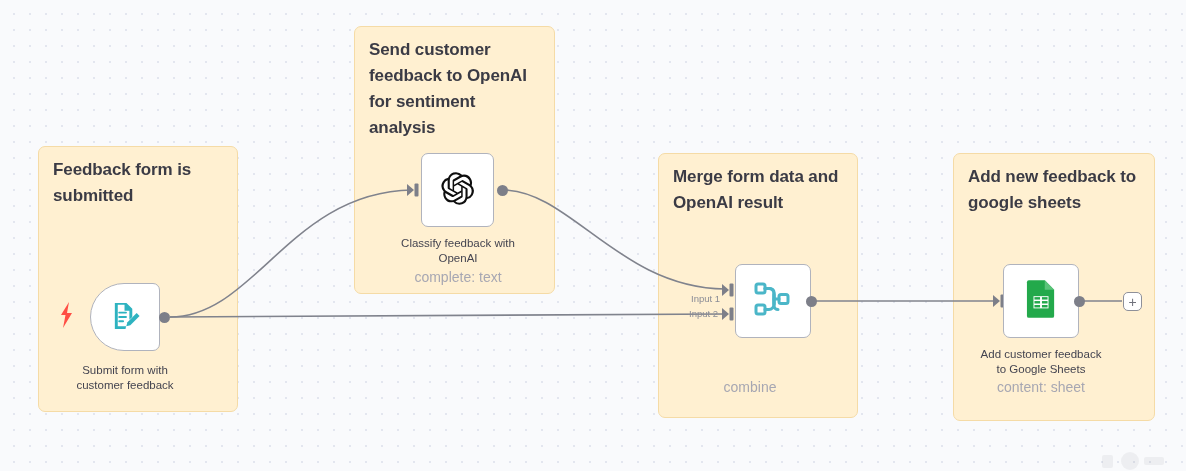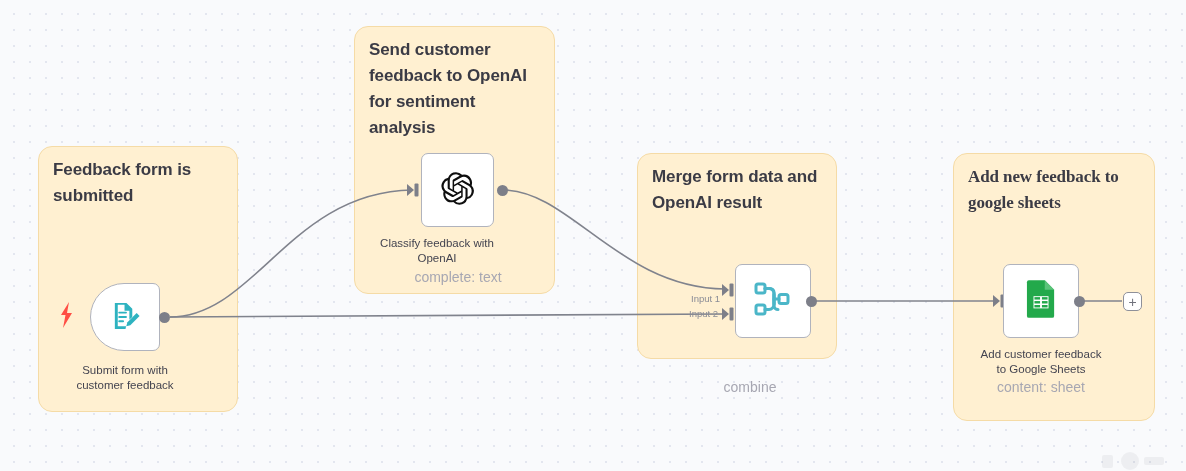--- a/index.html
+++ b/index.html
@@ -16,21 +16,21 @@
     background-image:radial-gradient(circle, #e3e6ef 1px, rgba(0,0,0,0) 1.2px);
     background-size:16px 16px;
     background-position:6px 6px;
   }
 
   
   .sticky{
     position:absolute;
     background:#fff0d1;
     border:1px solid #f5dba6;
-    border-radius:14px;
+    border-radius:7px;
     box-sizing:border-box;
   }
   .sticky-title{
     position:absolute;
     left:14px;right:12px;top:10px;
     font-size:17px;
     font-weight:bold;
     line-height:26px;
     color:#3b3b45;
     letter-spacing:-0.1px;
@@ -104,25 +104,25 @@
 <div id="canvas">
 
   <div class="sticky" style="left:38px;top:138px;width:200px;height:266px;margin-top:8px;">
     <div class="sticky-title">Feedback form is submitted</div>
   </div>
 
   <div class="sticky" style="left:354px;top:26px;width:201px;height:268px;">
     <div class="sticky-title">Send customer feedback to OpenAI for sentiment analysis</div>
   </div>
 
-  <div class="sticky" style="left:637px;top:153px;width:200px;height:206px;">
+  <div class="sticky" style="left:658px;top:153px;width:200px;height:265px;">
     <div class="sticky-title">Merge form data and OpenAI result</div>
   </div>
 
-  <div class="sticky" style="left:953px;top:153px;width:202px;height:268px;font-family:Liberation Serif, serif;">
+  <div class="sticky" style="left:953px;top:153px;width:202px;height:268px;">
     <div class="sticky-title">Add new feedback to google sheets</div>
   </div>
 
   <svg id="edges">
 
     <path d="M 170 317 C 255 317, 290 192, 412 190" fill="none" stroke="#80838d" stroke-width="1.6"></path>
 
     <path d="M 170 317 L 725 314" fill="none" stroke="#80838d" stroke-width="1.6"></path>
 
     <path d="M 503 190 C 570 190, 620 288, 725 289" fill="none" stroke="#80838d" stroke-width="1.6"></path>
@@ -160,21 +160,21 @@
     </svg>
   </div>
   <div class="node" style="left:421px;top:153px;width:73px;height:74px;">
     <span>
       <svg viewBox="0 0 32 32" width="33" height="33">
         <path fill="#0f0f0f" d="M29.71 13.09a7.9 7.9 0 0 0-.68-6.49 8 8 0 0 0-8.6-3.83A7.9 7.9 0 0 0 14.49.14a8 8 0 0 0-7.63 5.53A7.9 7.9 0 0 0 1.6 9.5a8 8 0 0 0 1 9.38 7.9 7.9 0 0 0 .68 6.49 8 8 0 0 0 8.6 3.83 7.9 7.9 0 0 0 5.94 2.63 8 8 0 0 0 7.63-5.54 7.9 7.9 0 0 0 5.27-3.83 8 8 0 0 0-1.01-9.37ZM17.82 29.9a5.93 5.93 0 0 1-3.8-1.38l.19-.11 6.31-3.65a1.03 1.03 0 0 0 .52-.9v-8.9l2.67 1.54a.1.1 0 0 1 .05.07v7.37a5.96 5.96 0 0 1-5.94 5.96ZM5.03 24.44a5.93 5.93 0 0 1-.71-3.99l.19.11 6.31 3.65a1.03 1.03 0 0 0 1.04 0l7.71-4.45v3.08a.1.1 0 0 1-.04.08l-6.38 3.68a5.96 5.96 0 0 1-8.12-2.16ZM3.36 10.6a5.93 5.93 0 0 1 3.11-2.61v7.5a1.02 1.02 0 0 0 .51.89l7.68 4.43-2.67 1.54a.1.1 0 0 1-.09 0l-6.38-3.68a5.96 5.96 0 0 1-2.16-8.07Zm21.91 5.1-7.72-4.46 2.67-1.54a.1.1 0 0 1 .1 0l6.38 3.69a5.96 5.96 0 0 1-.92 10.75v-7.5a1.02 1.02 0 0 0-.51-.94Zm2.66-4-.19-.12-6.3-3.67a1.03 1.03 0 0 0-1.04 0l-7.71 4.45V9.28a.1.1 0 0 1 .04-.08l6.38-3.68a5.96 5.96 0 0 1 8.85 6.17ZM11.24 17.16 8.57 15.6a.1.1 0 0 1-.05-.07V8.16a5.96 5.96 0 0 1 9.77-4.57l-.19.1-6.31 3.66a1.03 1.03 0 0 0-.52.89Zm1.45-3.13 3.43-1.98 3.44 1.98v3.97l-3.43 1.98-3.44-1.98Z"></path>
       </svg>
     </span>
   </div>
   <div class="out-dot" style="left:497px;top:185px;"></div>
-  <div class="node-caption" style="left:362px;top:236px;width:150px;text-align:center;">Classify feedback with
+  <div class="node-caption" style="left:383px;top:236px;width:150px;text-align:center;">Classify feedback with
 OpenAI</div>
   <div class="node-sub" style="left:383px;top:270px;width:150px;">complete: text</div>
 
   <div class="port-label" style="left:691px;top:284px;margin-top:9px;">Input 1</div>
   <div class="in-conn" style="left:722px;top:282px;">
     <svg viewBox="0 0 13 16" width="13" height="16">
       <path d="M0 2 L7 8 L0 14 Z" fill="#7d7f89"></path>
       <rect x="7.5" y="1.5" width="4" height="13" rx="1" fill="#7d7f89"></rect>
     </svg>
   </div>

